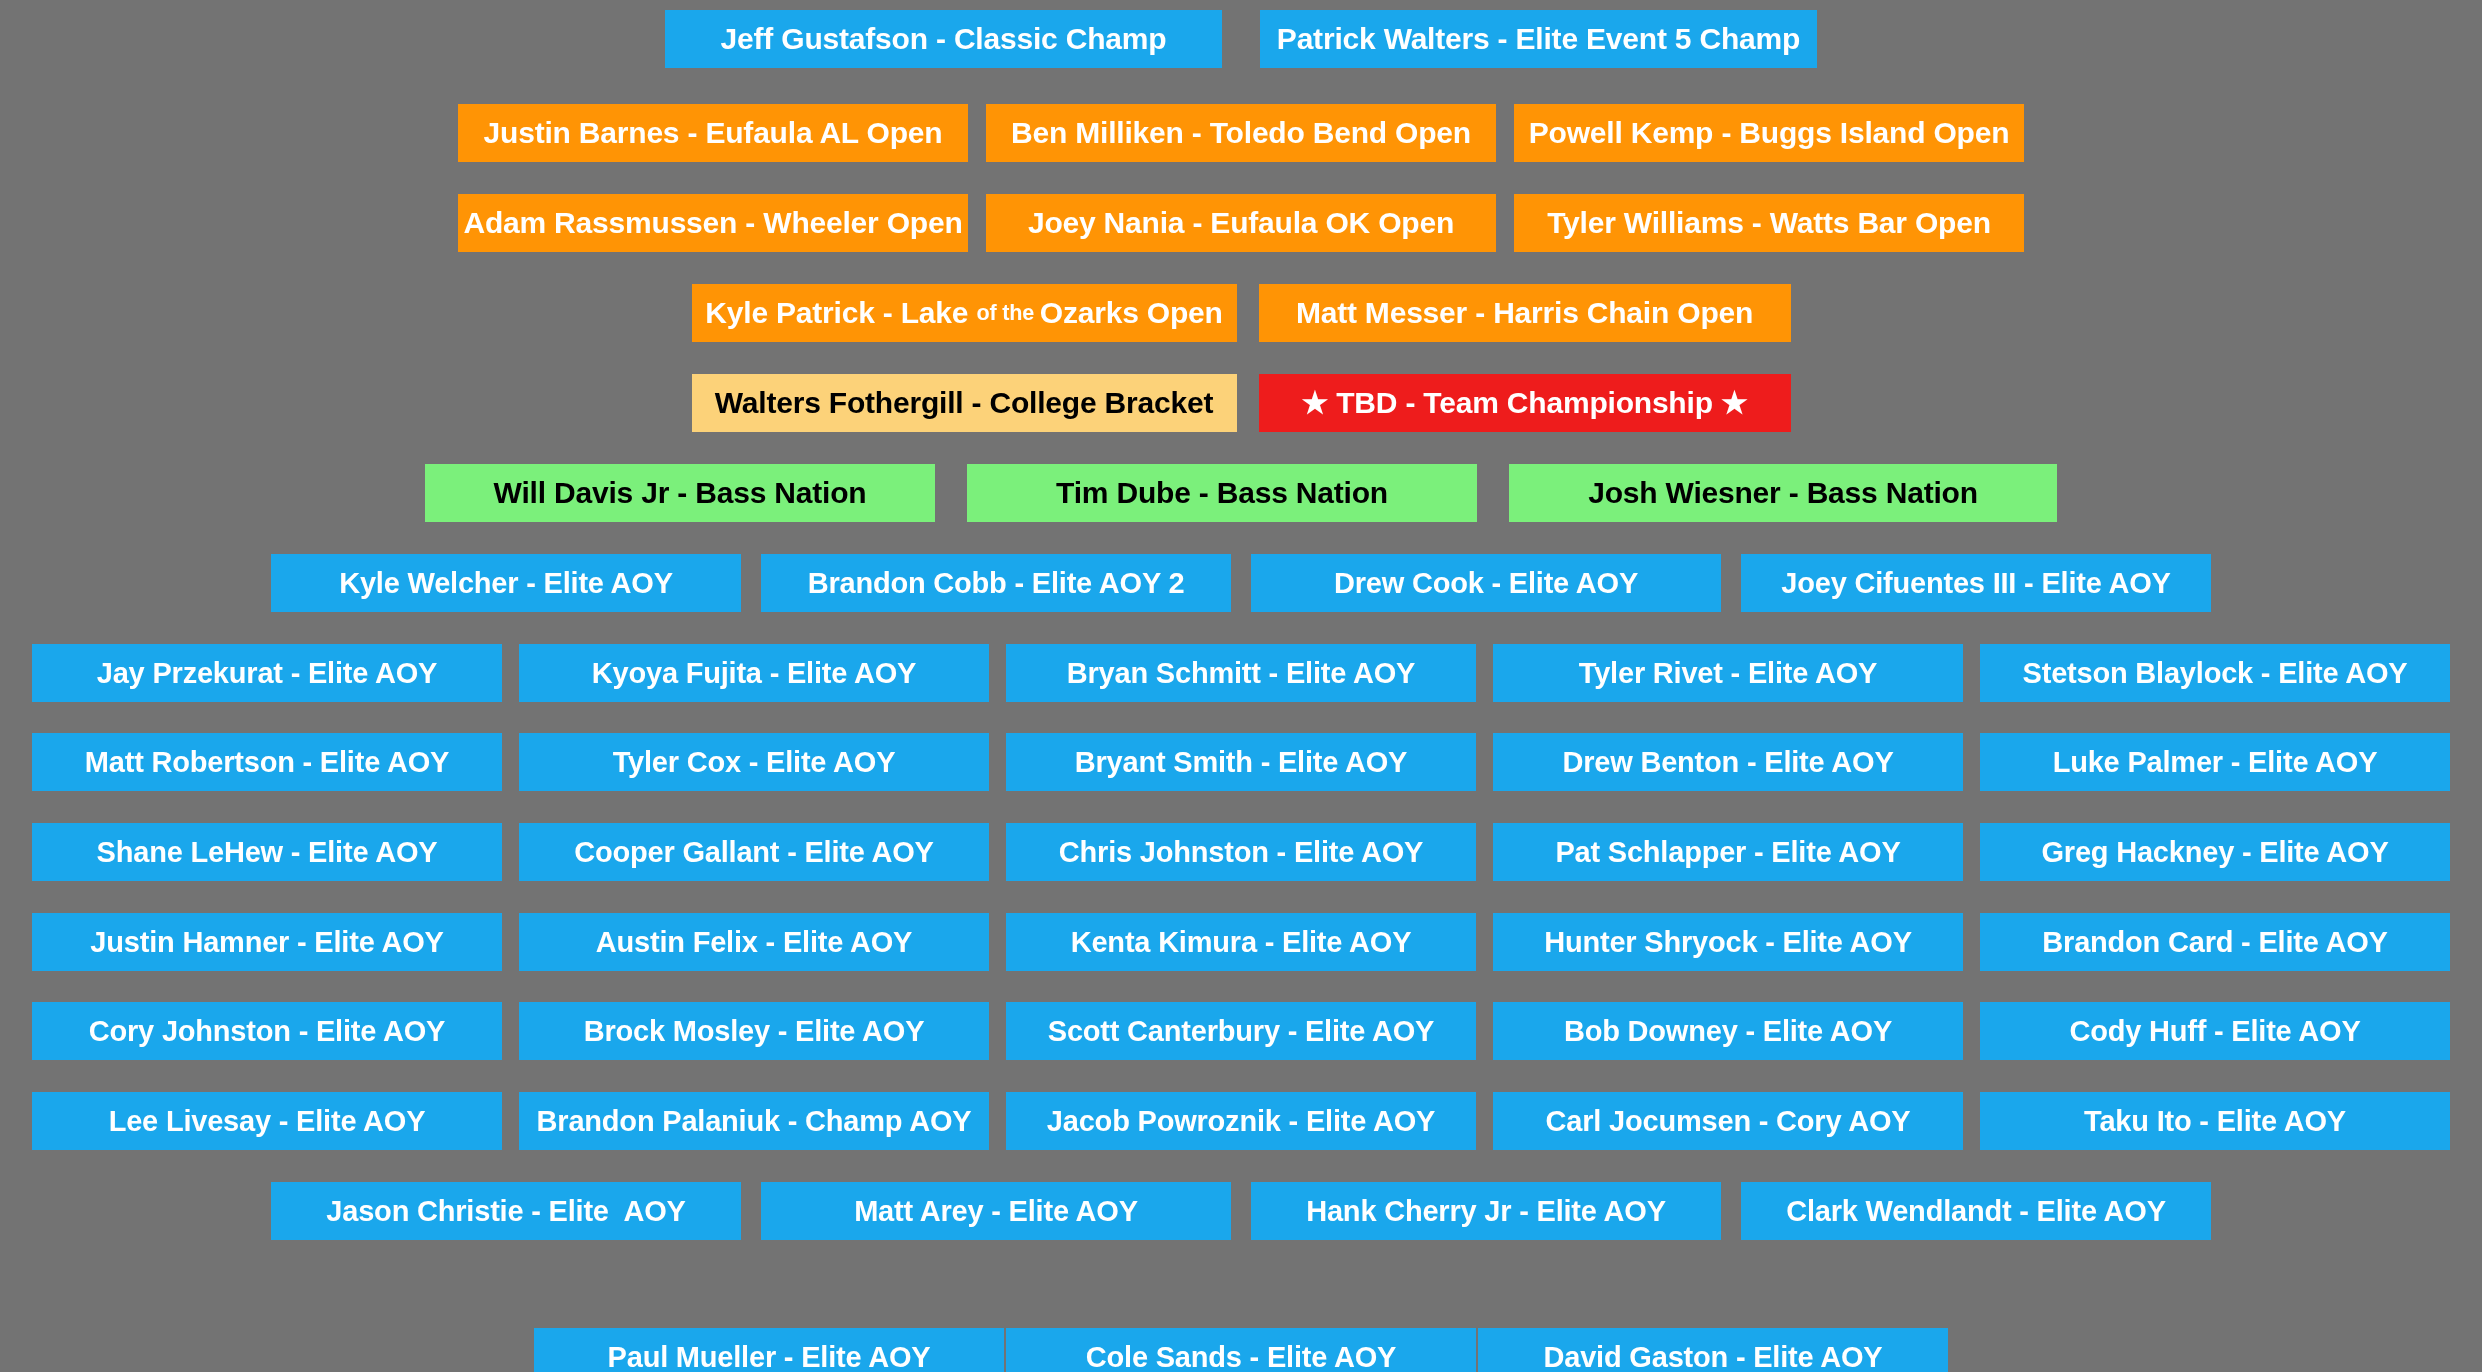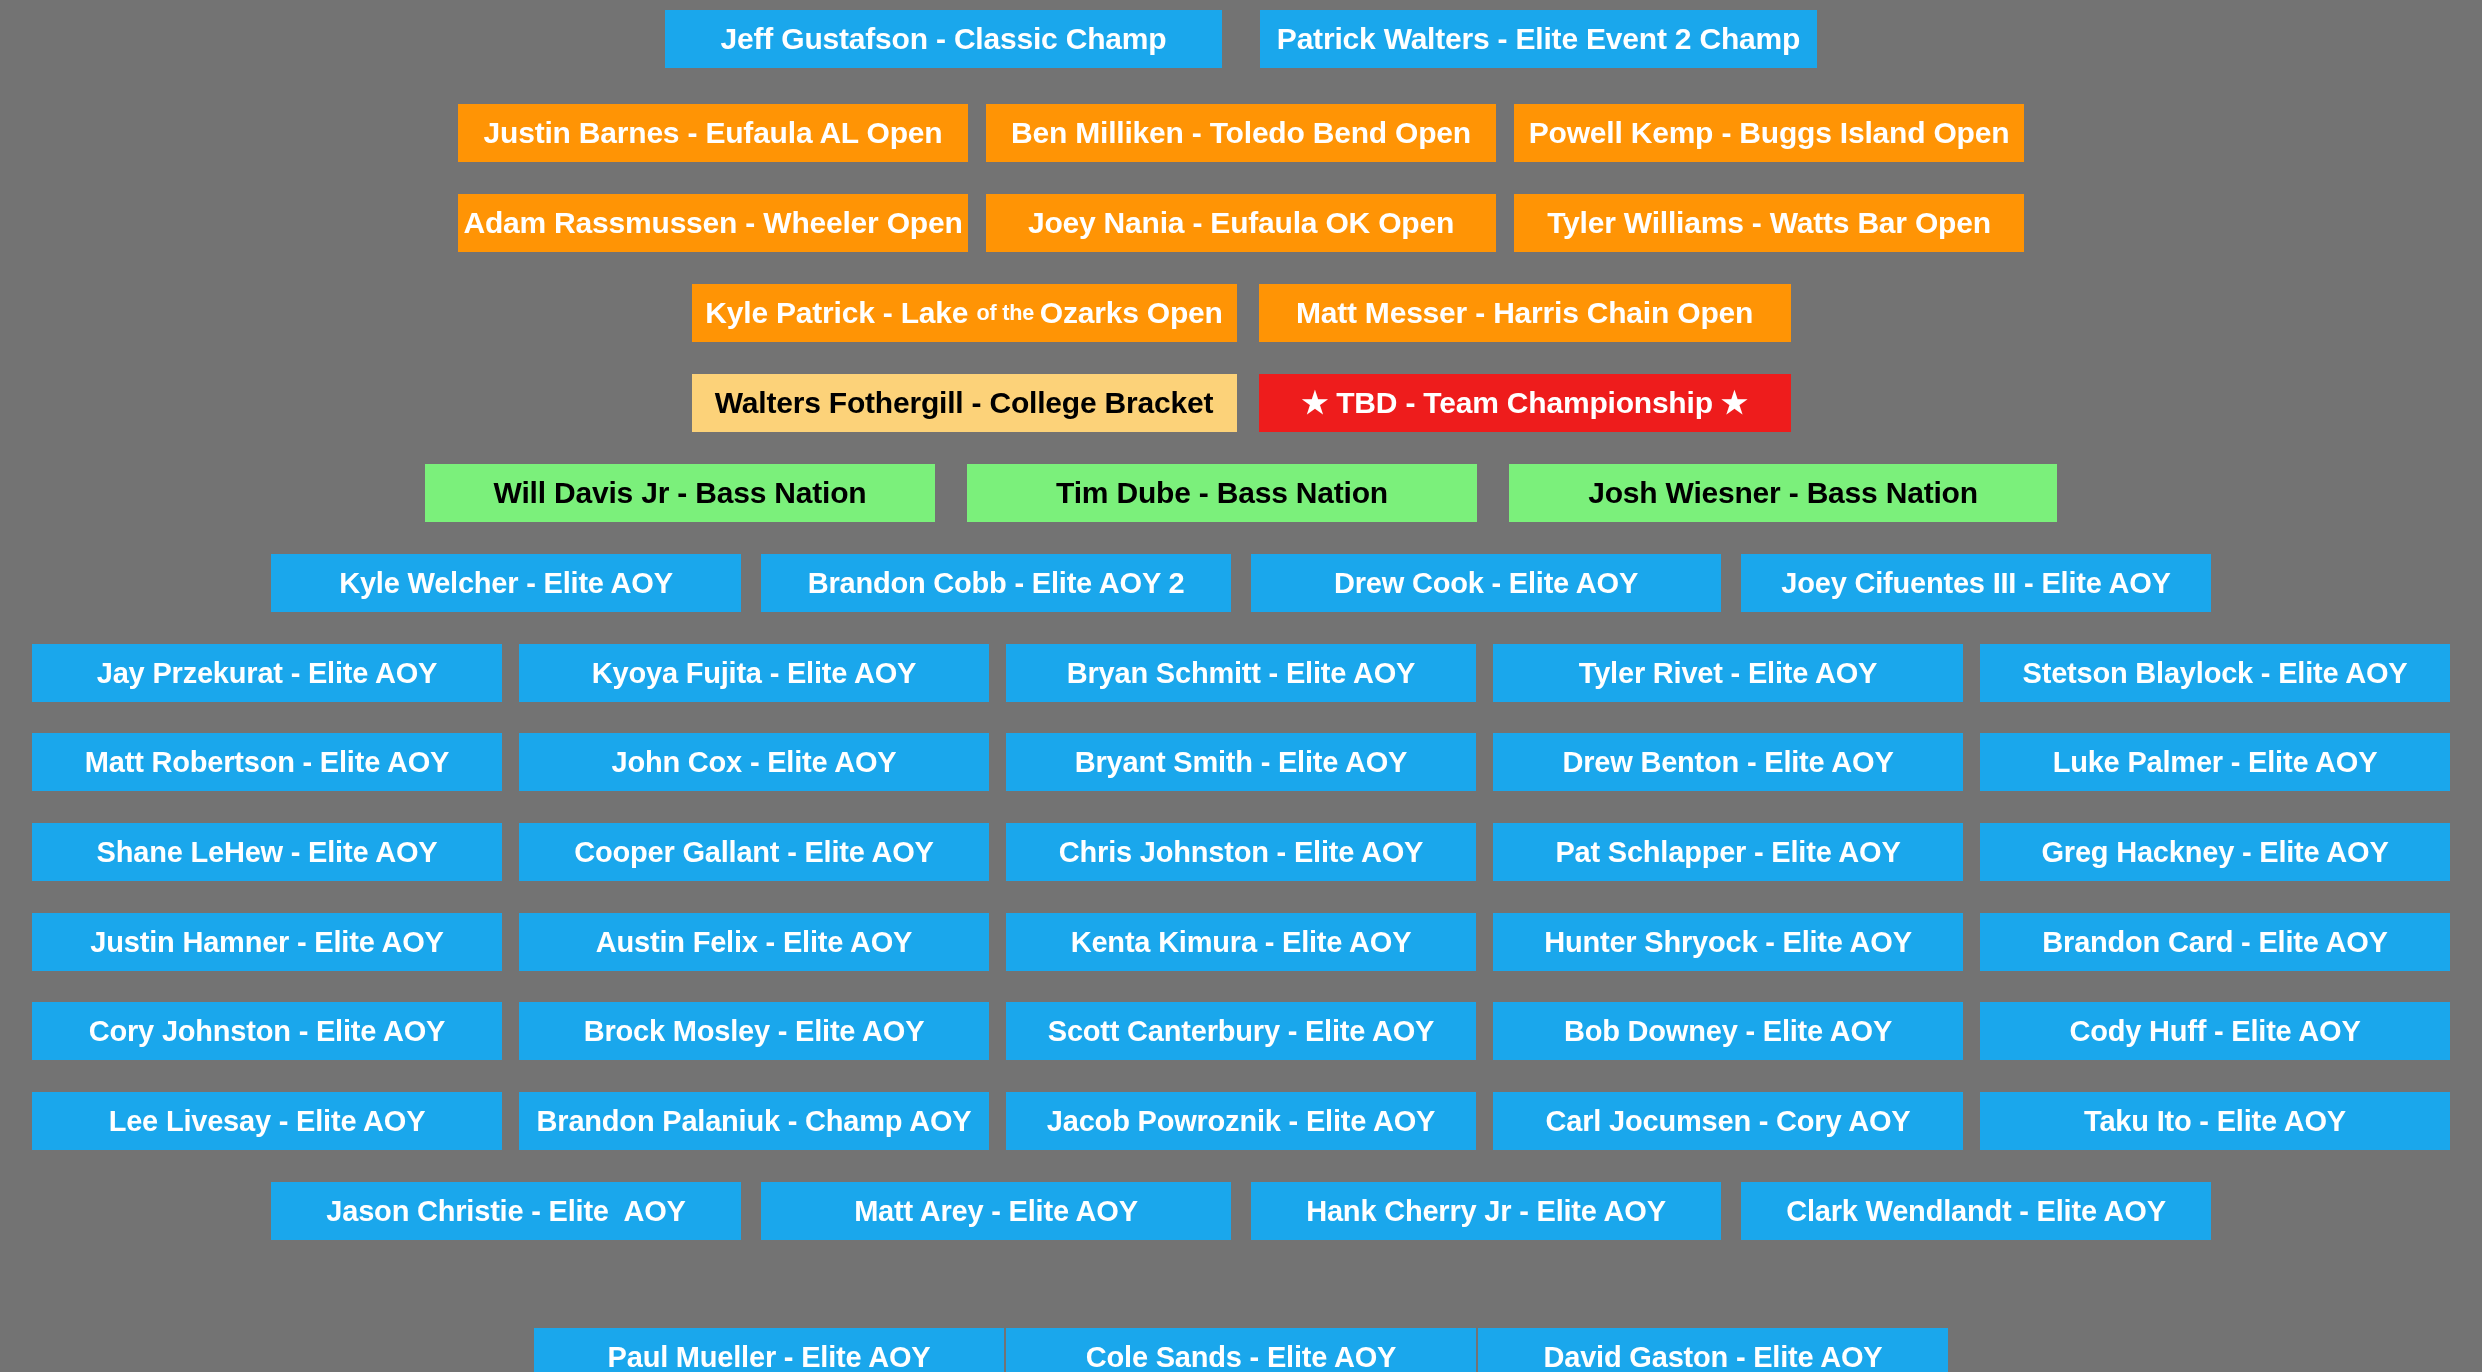--- a/index.html
+++ b/index.html
@@ -43,21 +43,21 @@
   .c-peach  { background: #fcd279; color: #000000; }
   .c-red    { background: #ee1c1c; color: #ffffff; }
   .small-inline { font-size: 0.72em; font-weight: bold; }
 </style>
 </head>
 <body>
 
 <div id="board" style="background: #737373;">
     <div class="row" style="position: absolute; left: 0px; top: 10px; height: 58px; gap: 38px;">
       <div class="cell c-blue" style="width: 557px; height: 58px; font-size: 30px;"><span>Jeff Gustafson - Classic Champ</span></div>
-      <div class="cell c-blue" style="width: 557px; height: 58px; font-size: 30px;"><span>Patrick Walters - Elite Event 2 Champ</span></div>
+      <div class="cell c-blue" style="width: 557px; height: 58px; font-size: 30px;"><span>Patrick Walters - Elite Event 5 Champ</span></div>
     </div>
     <div class="row" style="position: absolute; left: 0px; top: 104px; height: 58px; gap: 18px;">
       <div class="cell c-orange" style="width: 510px; height: 58px; font-size: 30px;"><span>Justin Barnes - Eufaula AL Open</span></div>
       <div class="cell c-orange" style="width: 510px; height: 58px; font-size: 30px;"><span>Ben Milliken - Toledo Bend Open</span></div>
       <div class="cell c-orange" style="width: 510px; height: 58px; font-size: 30px;"><span>Powell Kemp - Buggs Island Open</span></div>
     </div>
     <div class="row" style="position: absolute; left: 0px; top: 194px; height: 58px; gap: 18px;">
       <div class="cell c-orange" style="width: 510px; height: 58px; font-size: 30px;"><span>Adam Rassmussen - Wheeler Open</span></div>
       <div class="cell c-orange" style="width: 510px; height: 58px; font-size: 30px;"><span>Joey Nania - Eufaula OK Open</span></div>
       <div class="cell c-orange" style="width: 510px; height: 58px; font-size: 30px;"><span>Tyler Williams - Watts Bar Open</span></div>
@@ -83,21 +83,21 @@
     </div>
     <div class="row" style="position: absolute; left: 0px; top: 644px; height: 58px; gap: 17px;">
       <div class="cell c-blue" style="width: 470px; height: 58px; font-size: 29px;"><span>Jay Przekurat - Elite AOY</span></div>
       <div class="cell c-blue" style="width: 470px; height: 58px; font-size: 29px;"><span>Kyoya Fujita - Elite AOY</span></div>
       <div class="cell c-blue" style="width: 470px; height: 58px; font-size: 29px;"><span>Bryan Schmitt - Elite AOY</span></div>
       <div class="cell c-blue" style="width: 470px; height: 58px; font-size: 29px;"><span>Tyler Rivet - Elite AOY</span></div>
       <div class="cell c-blue" style="width: 470px; height: 58px; font-size: 29px;"><span>Stetson Blaylock - Elite AOY</span></div>
     </div>
     <div class="row" style="position: absolute; left: 0px; top: 733px; height: 58px; gap: 17px;">
       <div class="cell c-blue" style="width: 470px; height: 58px; font-size: 29px;"><span>Matt Robertson - Elite AOY</span></div>
-      <div class="cell c-blue" style="width: 470px; height: 58px; font-size: 29px;"><span>John Cox - Elite AOY</span></div>
+      <div class="cell c-blue" style="width: 470px; height: 58px; font-size: 29px;"><span>Tyler Cox - Elite AOY</span></div>
       <div class="cell c-blue" style="width: 470px; height: 58px; font-size: 29px;"><span>Bryant Smith - Elite AOY</span></div>
       <div class="cell c-blue" style="width: 470px; height: 58px; font-size: 29px;"><span>Drew Benton - Elite AOY</span></div>
       <div class="cell c-blue" style="width: 470px; height: 58px; font-size: 29px;"><span>Luke Palmer - Elite AOY</span></div>
     </div>
     <div class="row" style="position: absolute; left: 0px; top: 823px; height: 58px; gap: 17px;">
       <div class="cell c-blue" style="width: 470px; height: 58px; font-size: 29px;"><span>Shane LeHew - Elite AOY</span></div>
       <div class="cell c-blue" style="width: 470px; height: 58px; font-size: 29px;"><span>Cooper Gallant - Elite AOY</span></div>
       <div class="cell c-blue" style="width: 470px; height: 58px; font-size: 29px;"><span>Chris Johnston - Elite AOY</span></div>
       <div class="cell c-blue" style="width: 470px; height: 58px; font-size: 29px;"><span>Pat Schlapper - Elite AOY</span></div>
       <div class="cell c-blue" style="width: 470px; height: 58px; font-size: 29px;"><span>Greg Hackney - Elite AOY</span></div>

